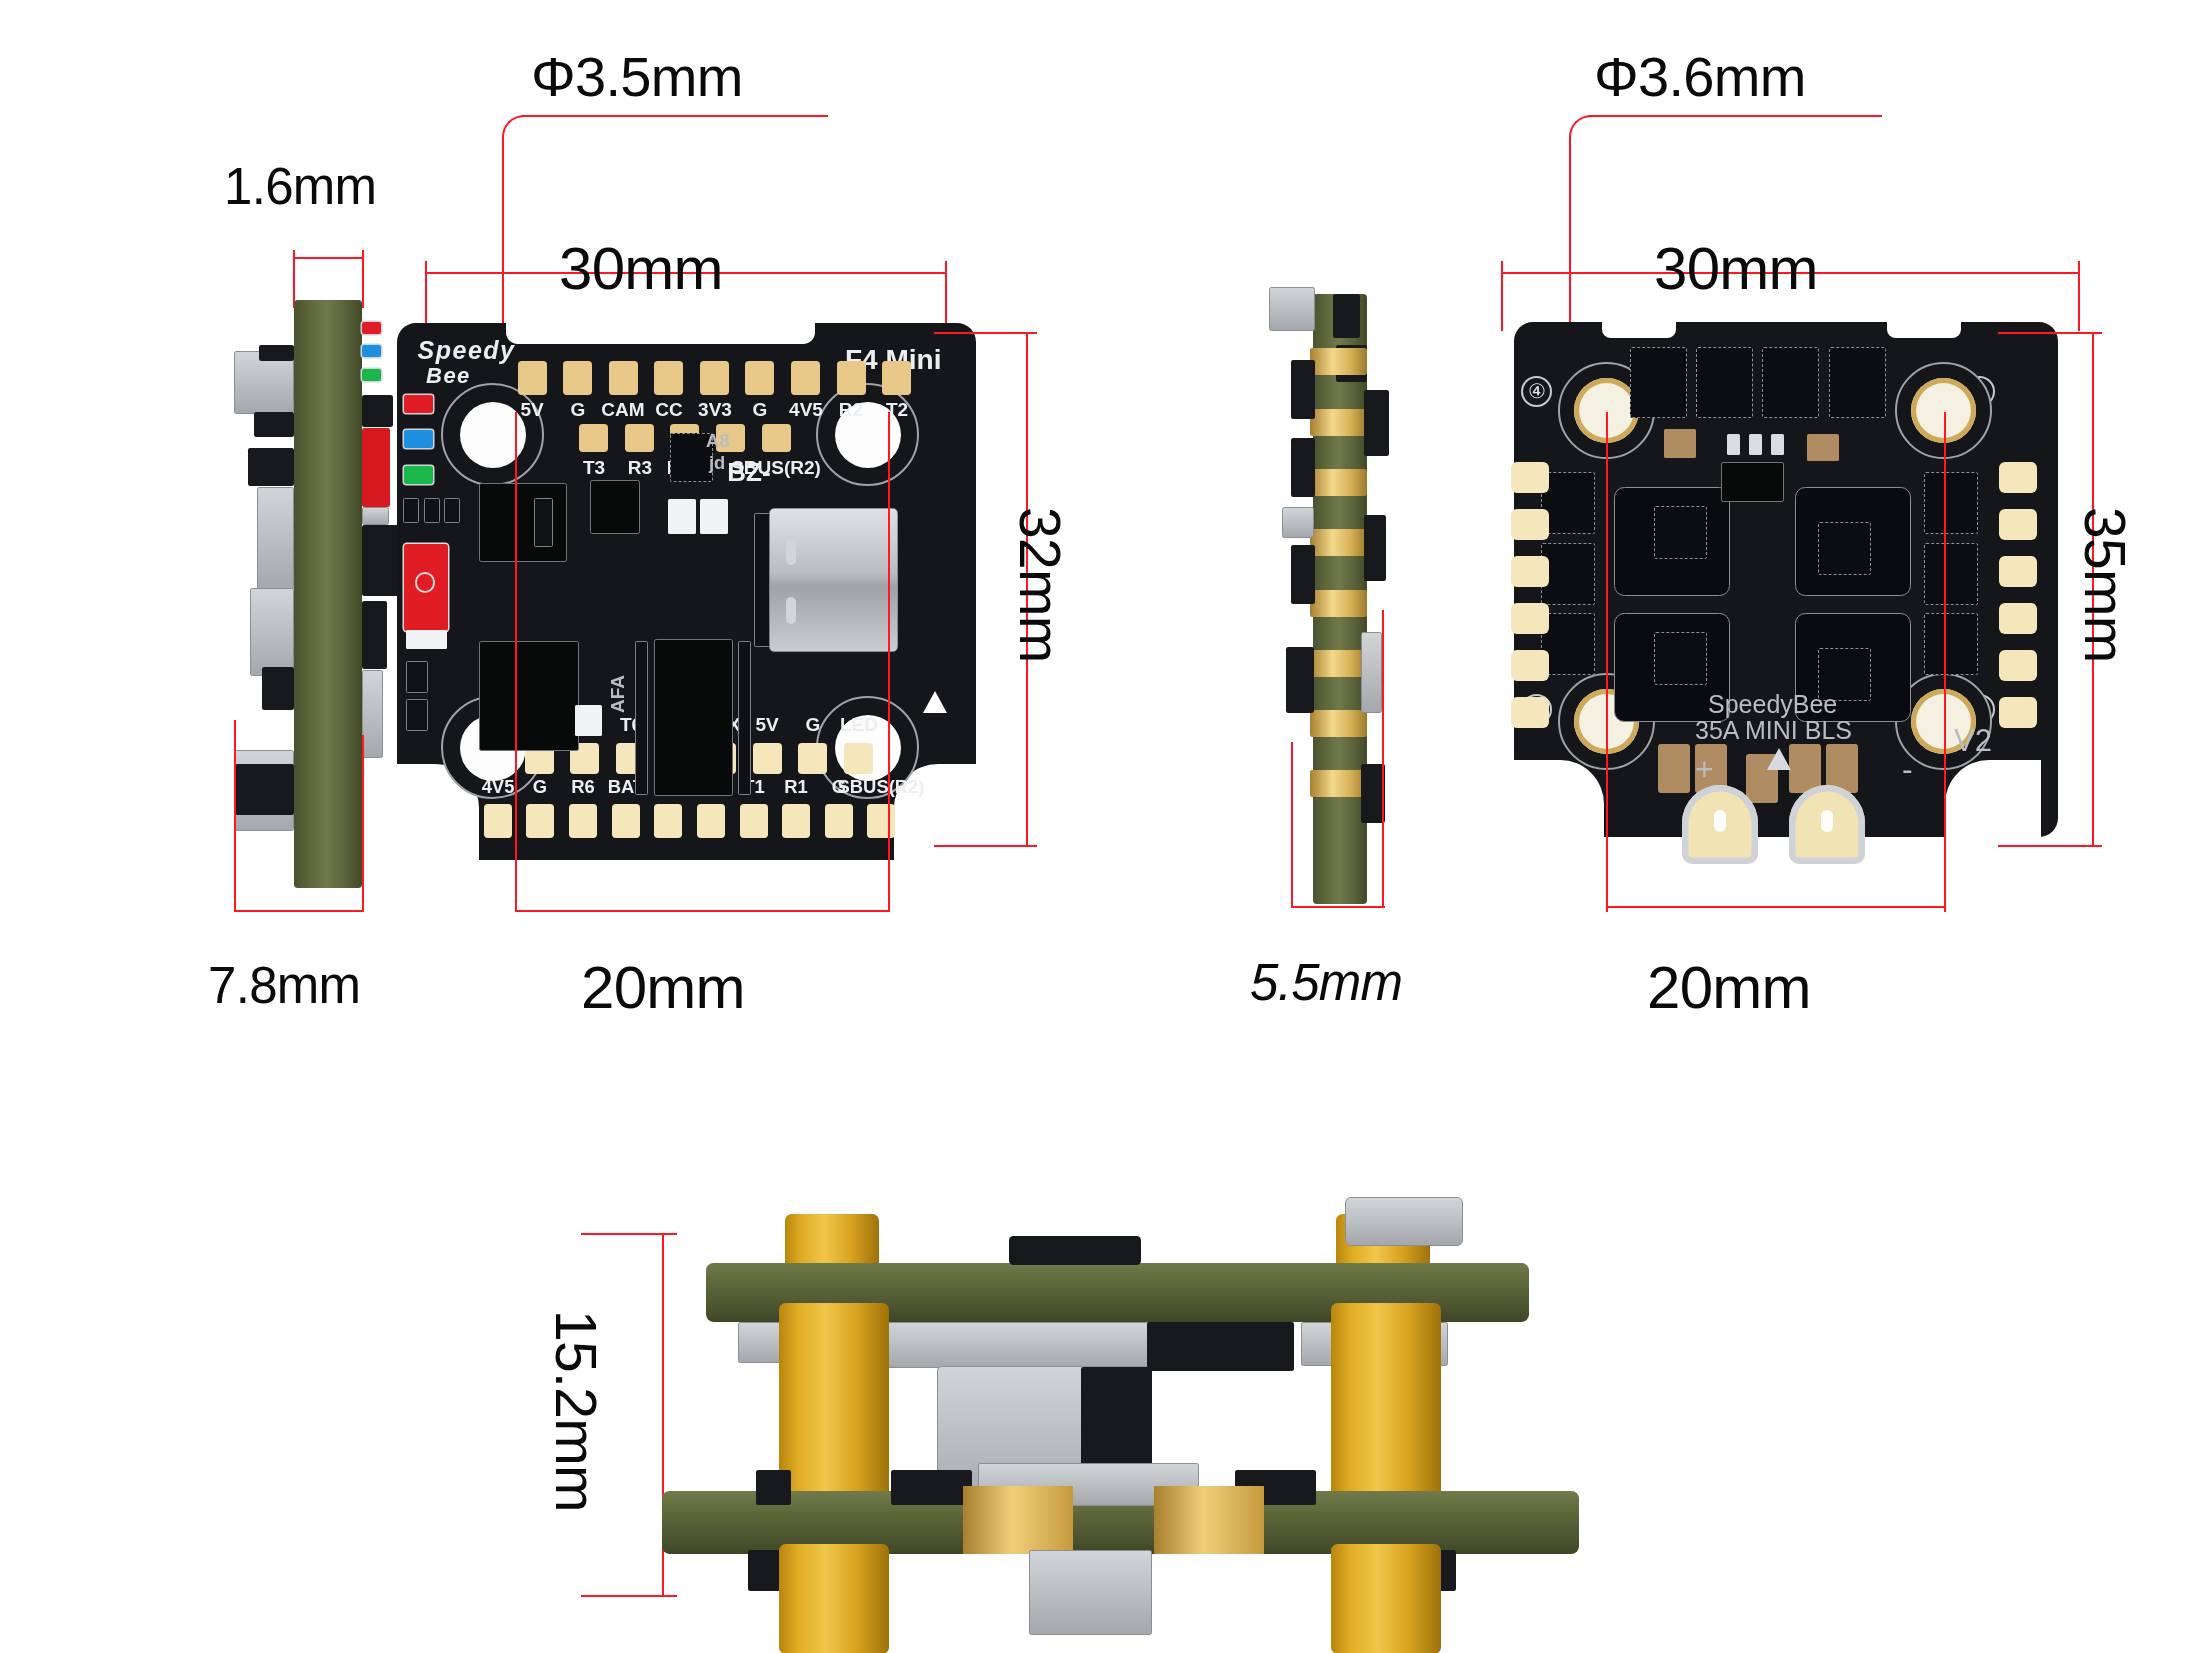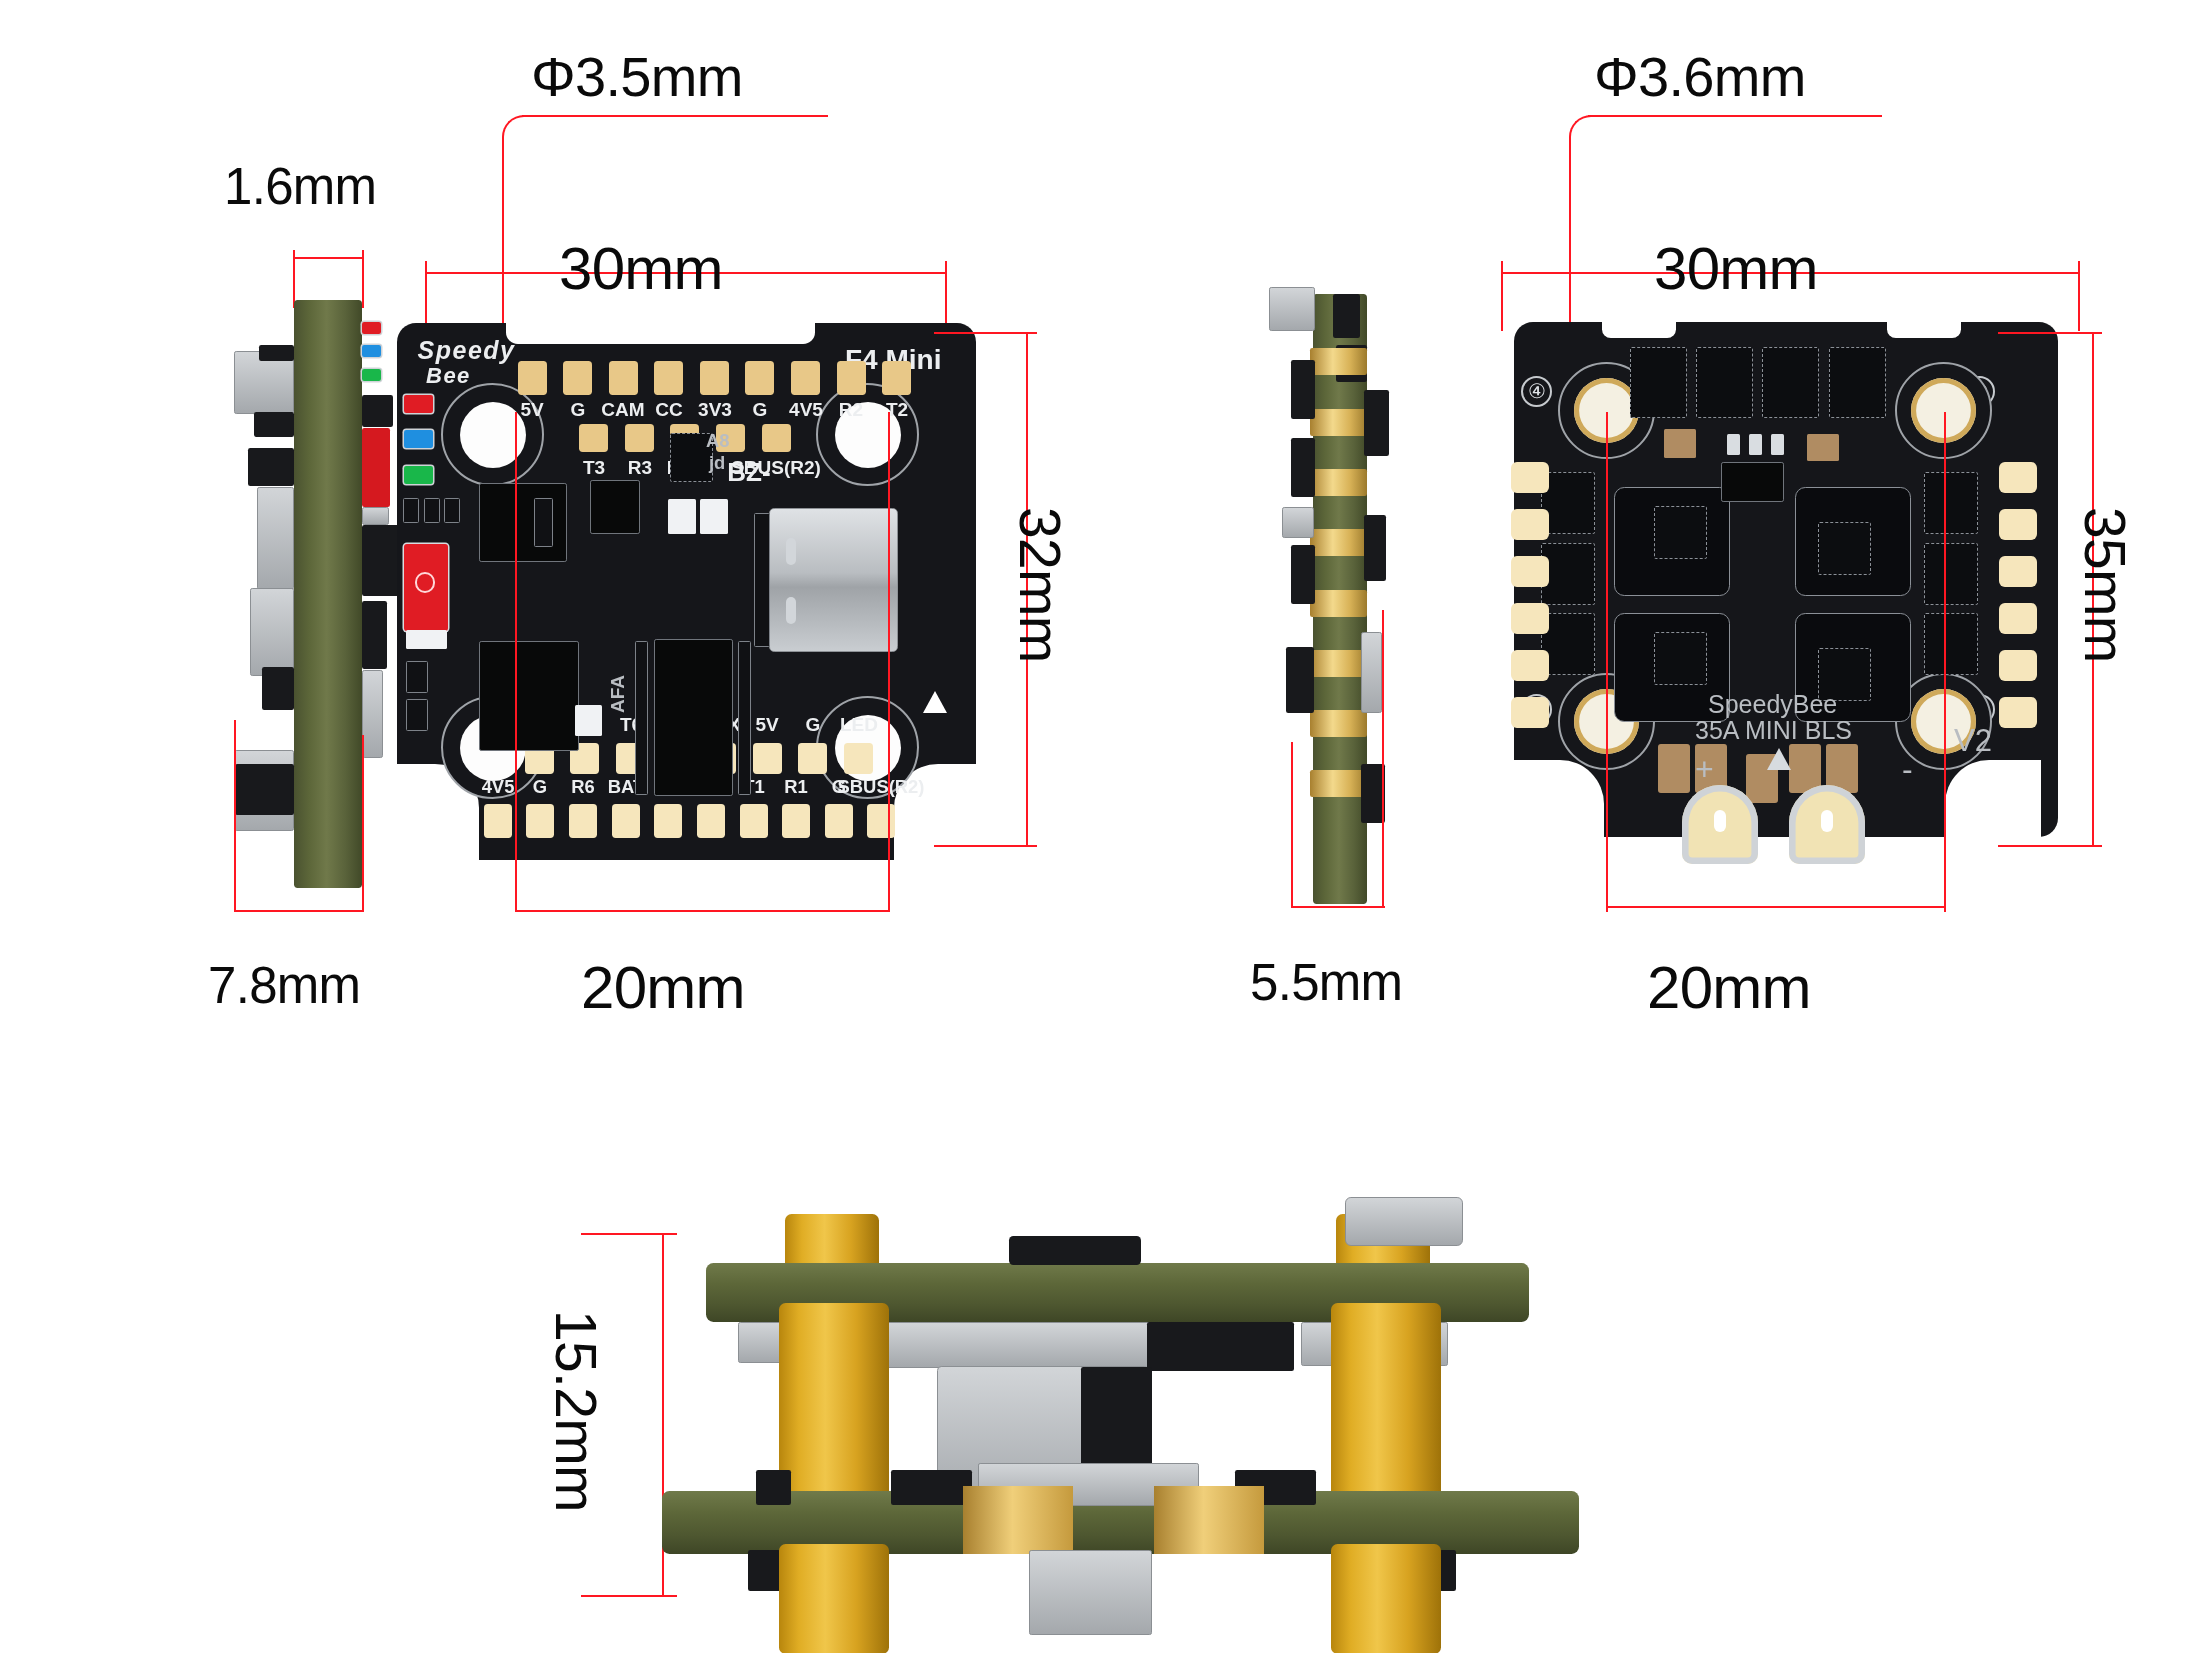--- a/index.html
+++ b/index.html
@@ -364,21 +364,21 @@
     <div class="edge-part blk-part" style="left:1291px; top:545px; width:23.5px; height:59px;"></div>
     <div class="edge-part blk-part" style="left:1286px; top:647px; width:28px; height:66px;"></div>
     <div class="edge-part blk-part" style="left:1364px; top:390px; width:25px; height:66px;"></div>
     <div class="edge-part blk-part" style="left:1364px; top:515px; width:22px; height:66px;"></div>
     <div class="edge-part grey-part" style="left:1361px; top:632px; width:20.6px; height:81px;"></div>
     <div class="edge-part blk-part" style="left:1361px; top:764px; width:23.5px; height:59px;"></div>
 
     <div class="rl v" style="left:1291px; top:742px; height:165px;"></div>
     <div class="rl v" style="left:1382px; top:610px; height:298px;"></div>
     <div class="rl h" style="left:1291px; top:906px; width:94px;"></div>
-    <div class="dim" style="left:1250px; top:953px; font-size:51px;">5.5mm</div>
+    <div class="dim" style="left:1250px; top:953px; font-size:51px;font-style:italic;">5.5mm</div>
   </div>
 
   <div>
 
     <div class="dim" style="left:1594px; top:44px; font-size:56px;">Φ3.6mm</div>
     <div class="rl h" style="left:1588px; top:115px; width:294px;"></div>
     <div class="leader-curve" style="left:1569px; top:115px; width:22px; height:28px;"></div>
     <div class="rl v" style="left:1569px; top:141px; height:243px;"></div>
     <div class="arrowhead" style="left:1554px; top:368px;"></div>
 

